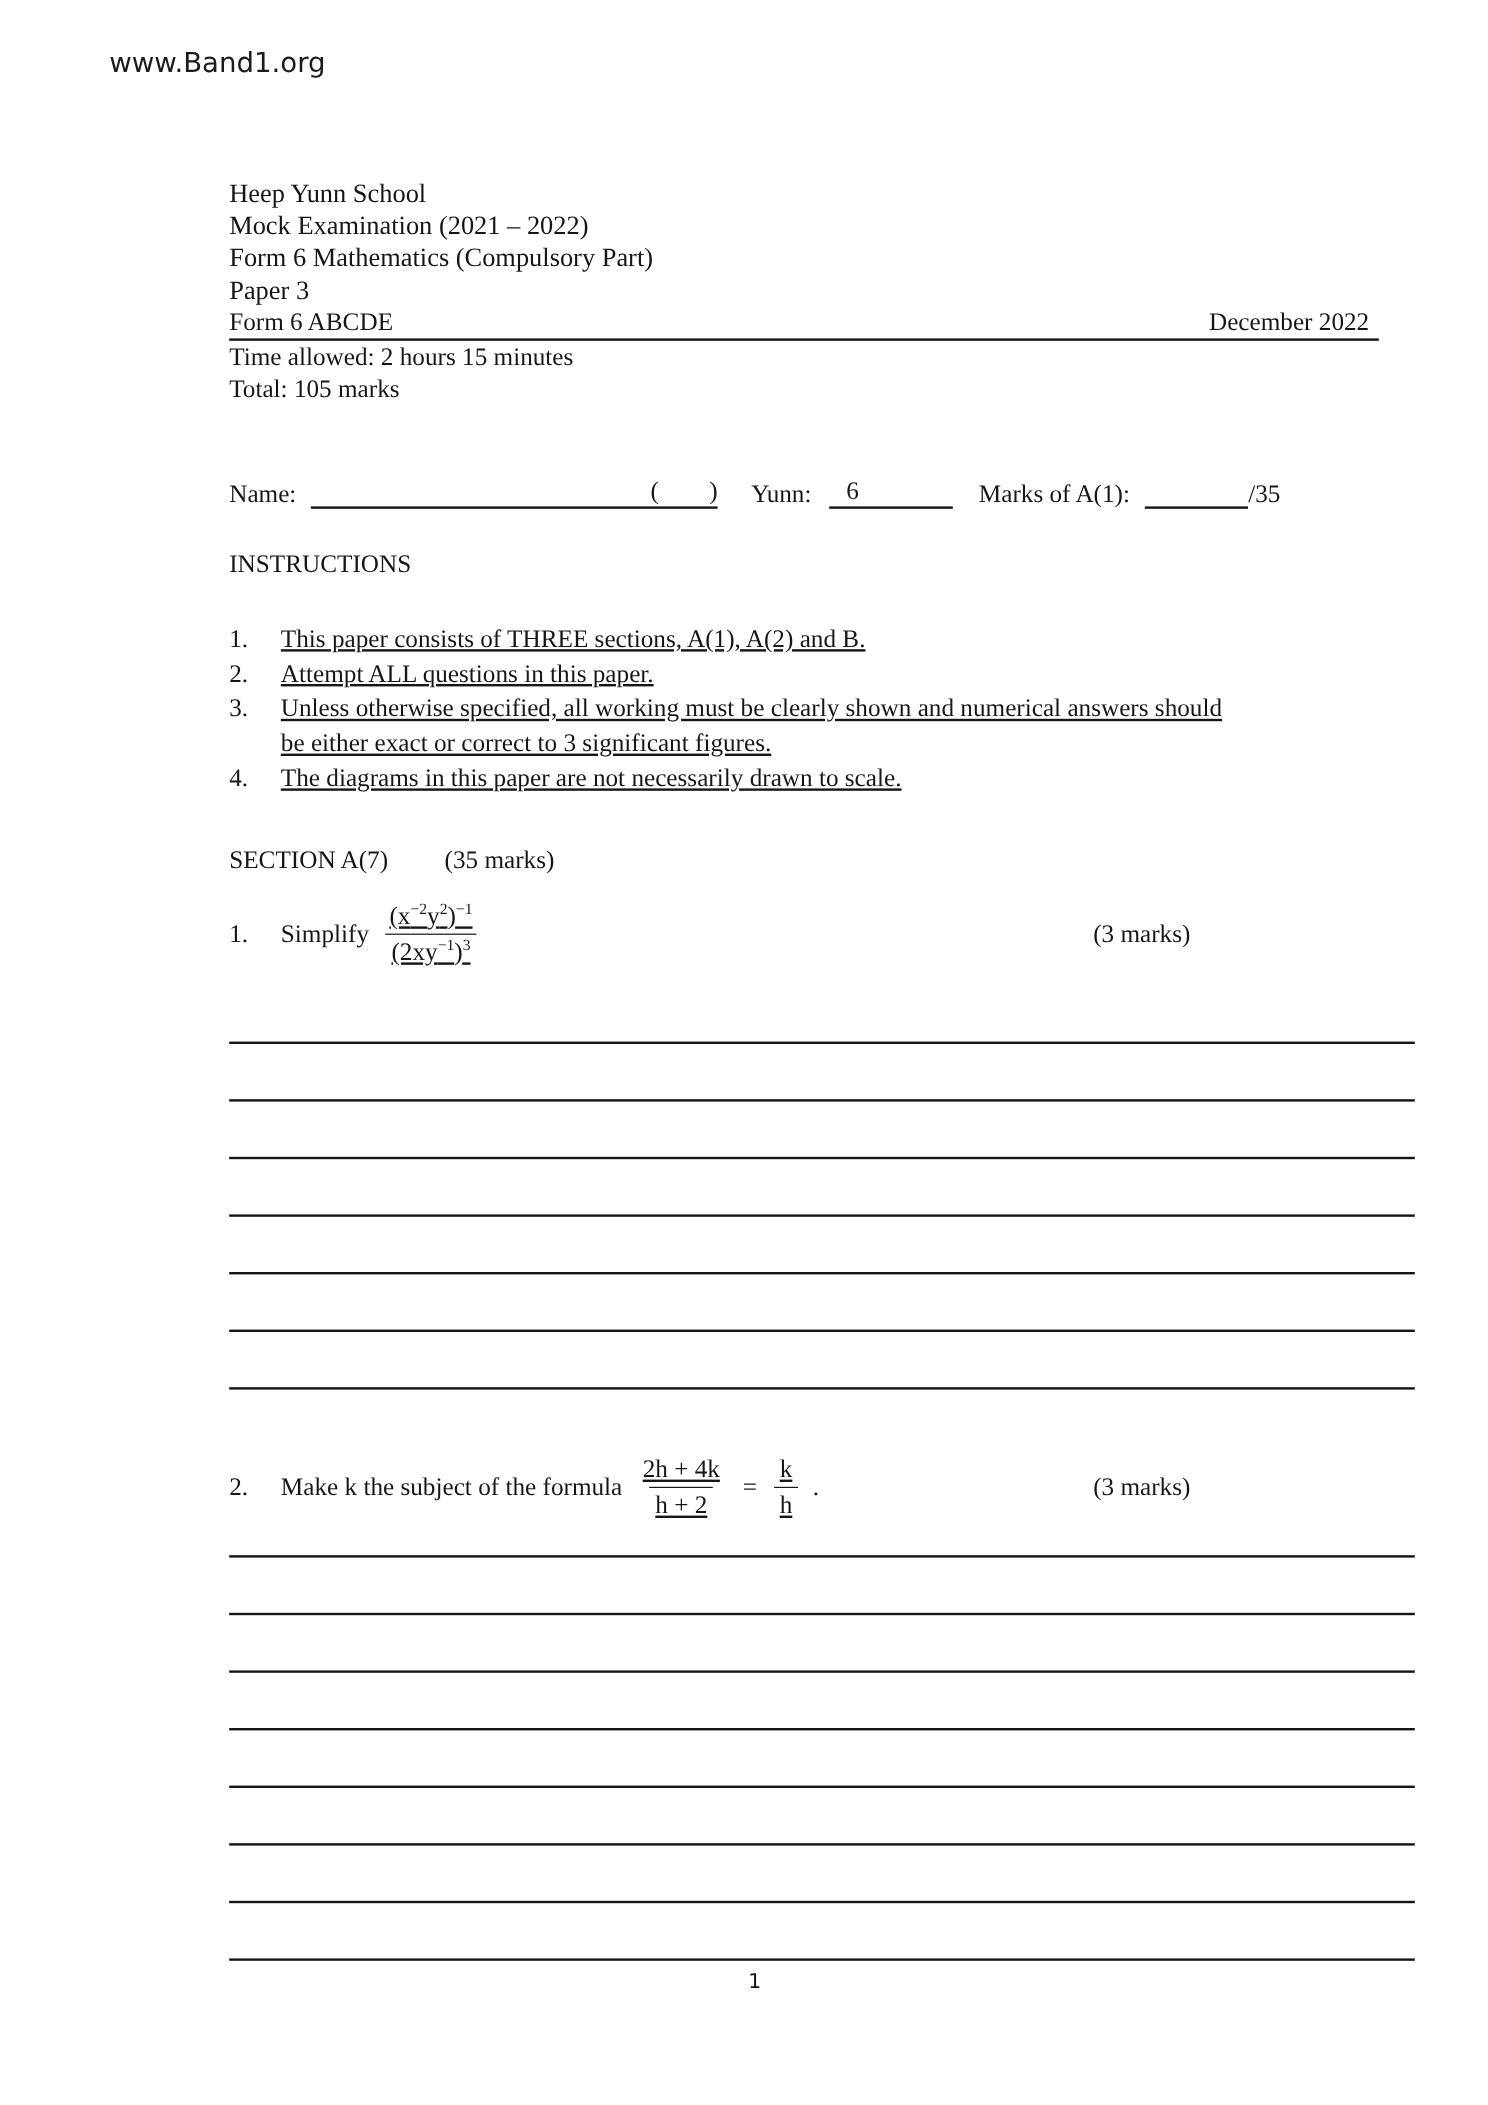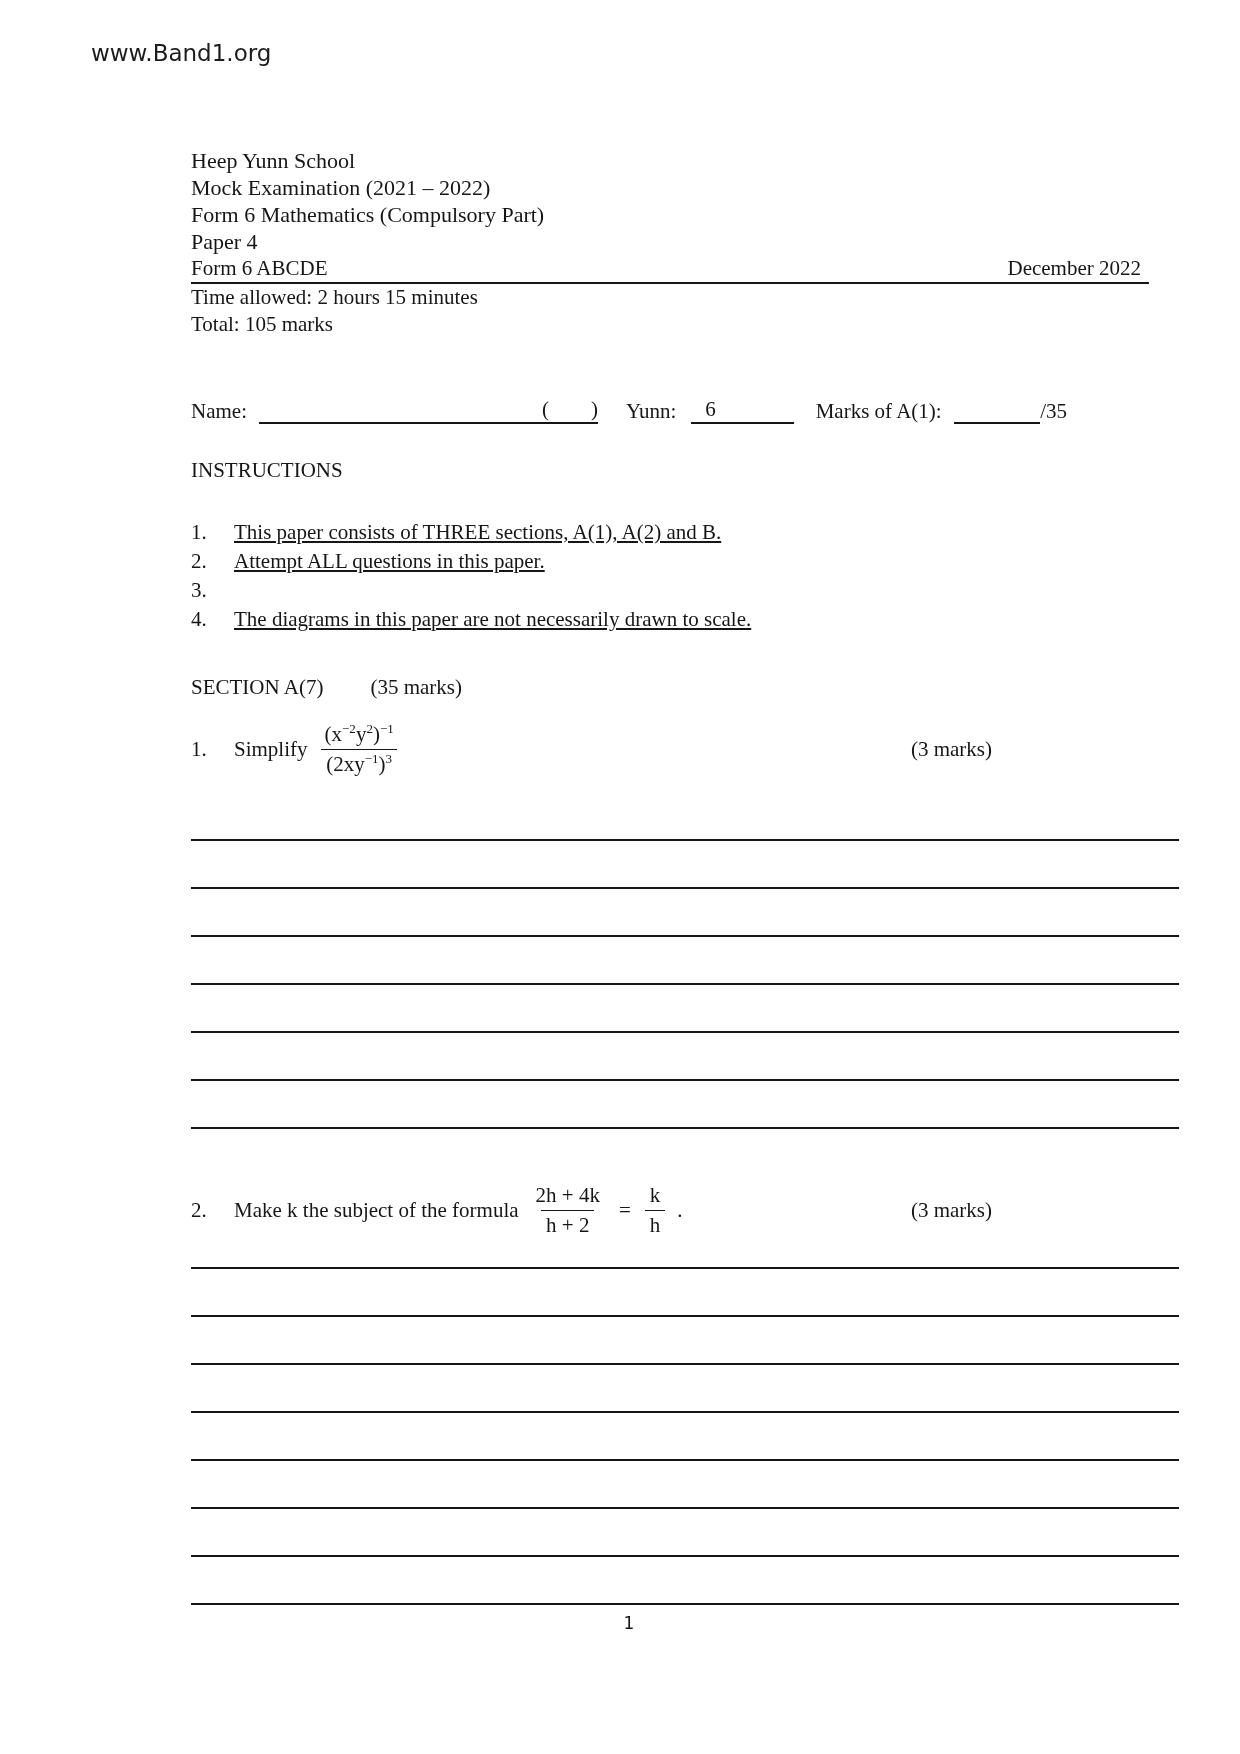--- a/index.html
+++ b/index.html
@@ -75,20 +75,21 @@
     white-space: nowrap;
   }
   .q-num { width: 43px; flex: 0 0 43px; }
   .frac {
     display: inline-flex;
     flex-direction: column;
     align-items: center;
     margin: 0 12px;
     text-align: center;
     line-height: 25px;
+    text-decoration: underline;
   }
   .frac .num { padding: 0 5px 2px 5px; }
   .frac .den { border-top: 1.7px solid #161616; padding: 2px 5px 0 5px; }
   sup { font-size: 0.62em; line-height: 0; }
   .q-tail { margin-left: 4px; }
   .q-marks { margin-left: auto; padding-right: 75px; }
   .q-equals { margin: 0 2px; }
   .answer-lines { width: 988px; }
   .m-top-12 { margin-top: 12px; }
   .m-top-neg { margin-top: -21px; }
@@ -109,21 +110,21 @@
 <body>
 
 <div class="page">
 
   <div class="banner">www.Band1.org</div>
 
   <div class="title-block">
     <div>Heep Yunn School</div>
     <div>Mock Examination (2021 – 2022)</div>
     <div>Form 6 Mathematics (Compulsory Part)</div>
-    <div>Paper 4</div>
+    <div>Paper 3</div>
   </div>
 
   <div class="exam-header-row">
     <span>Form 6 ABCDE</span>
     <span>December 2022</span>
   </div>
 
   <div class="meta-line">Time allowed: 2 hours 15 minutes</div>
   <div class="meta-line">Total: 105 marks</div>
 
@@ -143,20 +144,21 @@
     <div class="inst-item">
       <span class="inst-num">1.</span>
       <span class="inst-text">This paper consists of THREE sections, A(1), A(2) and B.</span>
     </div>
     <div class="inst-item">
       <span class="inst-num">2.</span>
       <span class="inst-text">Attempt ALL questions in this paper.</span>
     </div>
     <div class="inst-item">
       <span class="inst-num">3.</span>
+      <span class="inst-text">Unless otherwise specified, all working must be clearly shown and numerical answers should be either exact or correct to 3 significant figures.</span>
     </div>
     <div class="inst-item">
       <span class="inst-num">4.</span>
       <span class="inst-text">The diagrams in this paper are not necessarily drawn to scale.</span>
     </div>
   </div>
 
   <div class="section-row">
     <span>SECTION A(7)</span>
     <span class="section-marks">(35 marks)</span>

